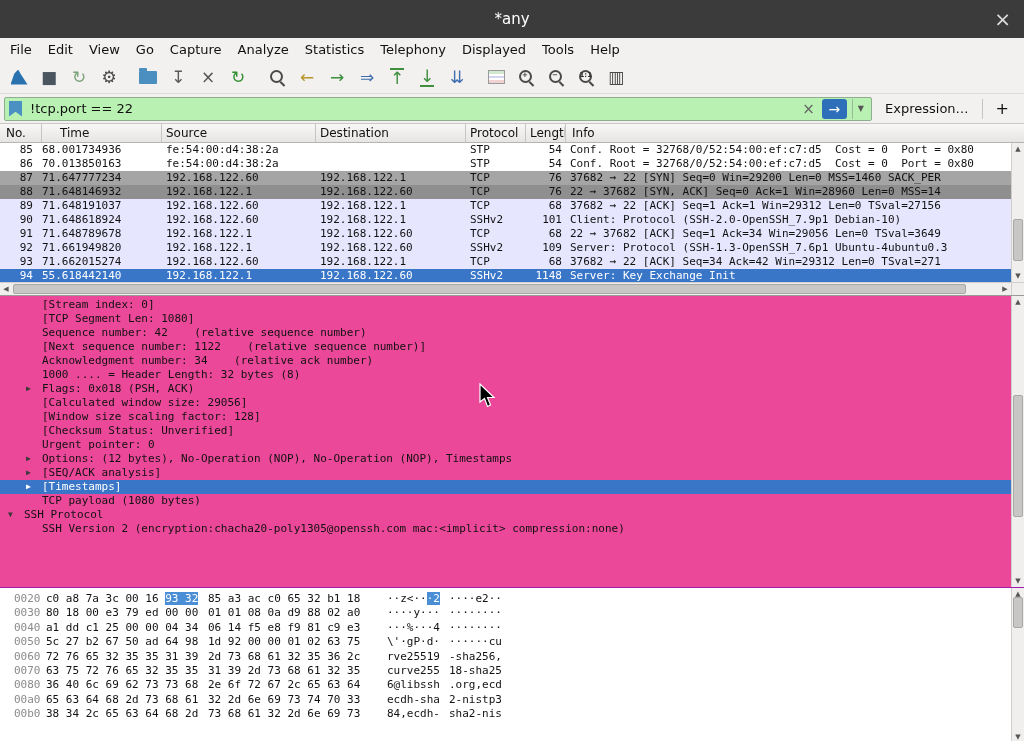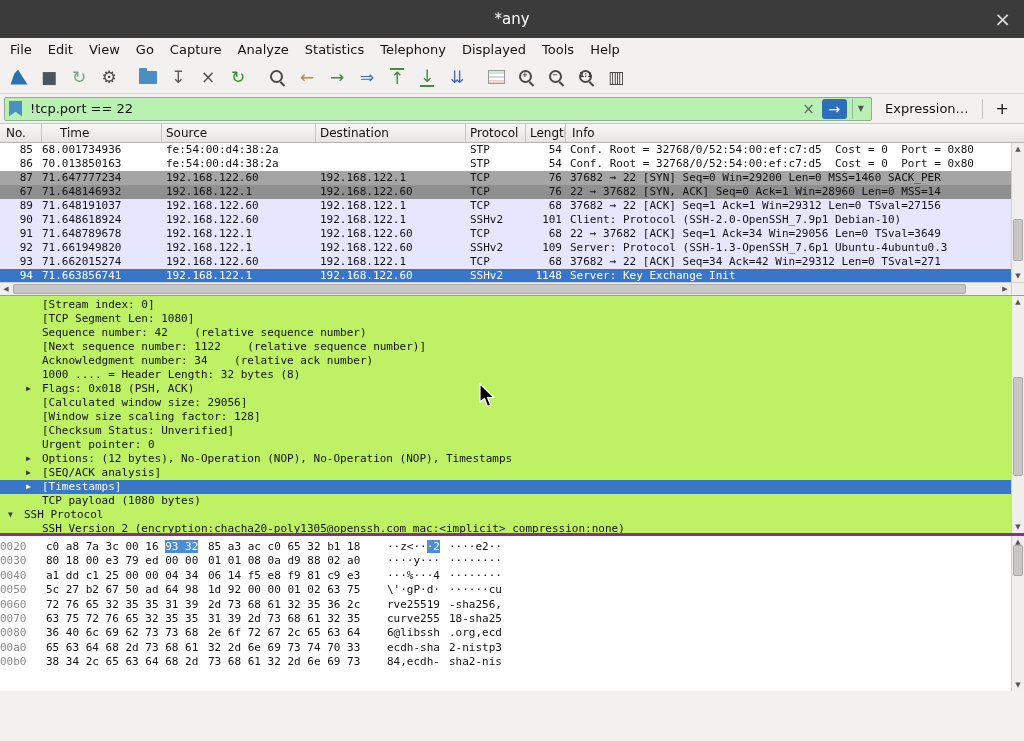--- a/index.html
+++ b/index.html
@@ -76,35 +76,35 @@
   .sthumb{position:absolute;left:1px;width:10px;background:#c8c7c6;border:1px solid #a9a8a7;border-radius:2px}
   .pl-v{top:19px;right:0;bottom:13px}
   .det-v{top:0;right:0;bottom:0}
   .hex-v{top:0;right:0;bottom:0}
   .hscroll{position:absolute;left:0;right:13px;bottom:0;height:13px;background:#f0efee;border-top:1px solid #d0cfce}
   .sarrow.left{left:0;top:0}.sarrow.right{right:0;top:0}
   .hthumb{position:absolute;top:1px;height:10px;left:13px;right:45px;background:#c8c7c6;border:1px solid #a9a8a7;border-radius:2px}
   .corner{position:absolute;right:0;bottom:0;width:13px;height:13px;background:#f0efee;border-left:1px solid #d0cfce;border-top:1px solid #d0cfce}
 
   
-  .details-pane{position:relative;height:240px;background:#bef264;border-bottom:3px solid #a21caf}
+  .details-pane{position:relative;height:292px;background:#ec4899;border-bottom:1px solid #a21caf}
   .dbody{position:absolute;top:2px;left:0;right:13px;bottom:0;overflow:hidden;font-family:"DejaVu Sans Mono","Liberation Mono",monospace;font-size:11px}
   .dline{height:14px;line-height:14px;display:flex}
   .dline.ind1{padding-left:8px}
   .dline.ind2{padding-left:26px}
   .darrow{width:16px;flex:none;font-size:8px;color:#3a3a3a;display:inline-flex;align-items:center}
   .dtext{white-space:pre}
   .dline.sel{background:var(--row-selected);color:#fff}
   .dline.sel .darrow{color:#fff}
 
   
   .hex-pane{position:relative;height:155px;background:#fff}
   .xbody{position:absolute;top:4px;left:0;right:13px;bottom:0;overflow:hidden;font-family:"DejaVu Sans Mono","Liberation Mono",monospace;font-size:11px}
   .xrow{height:14.4px;line-height:14.4px;display:flex;white-space:pre}
-  .xoff{width:38px;padding-left:0;color:#8a8a8a;flex:none}
+  .xoff{width:38px;padding-left:14px;color:#8a8a8a;flex:none}
   .xh1{margin-left:8px;width:152px;flex:none}
   .xh2{margin-left:10px;width:152px;flex:none}
   .xa1{margin-left:27px;flex:none}
   .xa2{margin-left:9px;flex:none}
   .xsel{background:var(--hex-highlight);color:#fff}
 
   
   .statusbar{position:absolute;left:0;right:0;bottom:0;height:26px;border-top:1px solid #c9c8c7;display:flex;align-items:center;padding:0 9px;font-size:12.5px;gap:9px;background:var(--chrome-bg,#f2f1f0)}
   .expert{width:14px;height:14px;border-radius:50%;background:radial-gradient(circle at 35% 35%,#9fd0ef,#3c82b8);border:1px solid #2a6a9a;flex:none}
   .note-icon{width:12px;height:14px;border:1px solid #888;background:repeating-linear-gradient(#fff 0 2px,#b8b7b6 2px 3px);flex:none}
@@ -254,21 +254,21 @@
         <div class="prow row-gray">
           <div class="pc c-no">87</div>
           <div class="pc c-time">71.647777234</div>
           <div class="pc c-src">192.168.122.60</div>
           <div class="pc c-dst">192.168.122.1</div>
           <div class="pc c-proto">TCP</div>
           <div class="pc c-len">76</div>
           <div class="pc c-info">37682 → 22 [SYN] Seq=0 Win=29200 Len=0 MSS=1460 SACK_PER</div>
         </div>
         <div class="prow row-gray-dark">
-          <div class="pc c-no">67</div>
+          <div class="pc c-no">88</div>
           <div class="pc c-time">71.648146932</div>
           <div class="pc c-src">192.168.122.1</div>
           <div class="pc c-dst">192.168.122.60</div>
           <div class="pc c-proto">TCP</div>
           <div class="pc c-len">76</div>
           <div class="pc c-info">22 → 37682 [SYN, ACK] Seq=0 Ack=1 Win=28960 Len=0 MSS=14</div>
         </div>
         <div class="prow row-lav">
           <div class="pc c-no">89</div>
           <div class="pc c-time">71.648191037</div>
@@ -309,21 +309,21 @@
           <div class="pc c-no">93</div>
           <div class="pc c-time">71.662015274</div>
           <div class="pc c-src">192.168.122.60</div>
           <div class="pc c-dst">192.168.122.1</div>
           <div class="pc c-proto">TCP</div>
           <div class="pc c-len">68</div>
           <div class="pc c-info">37682 → 22 [ACK] Seq=34 Ack=42 Win=29312 Len=0 TSval=271</div>
         </div>
         <div class="prow row-sel">
           <div class="pc c-no">94</div>
-          <div class="pc c-time">71.663856741</div>
+          <div class="pc c-time">55.618442140</div>
           <div class="pc c-src">192.168.122.1</div>
           <div class="pc c-dst">192.168.122.60</div>
           <div class="pc c-proto">SSHv2</div>
           <div class="pc c-len">1148</div>
           <div class="pc c-info">Server: Key Exchange Init</div>
         </div>
       </div>
     <div class="vscroll pl-v">
       <span class="sarrow up">▲</span>
       <span class="sthumb" style="top:55%;height:30%"></span>

